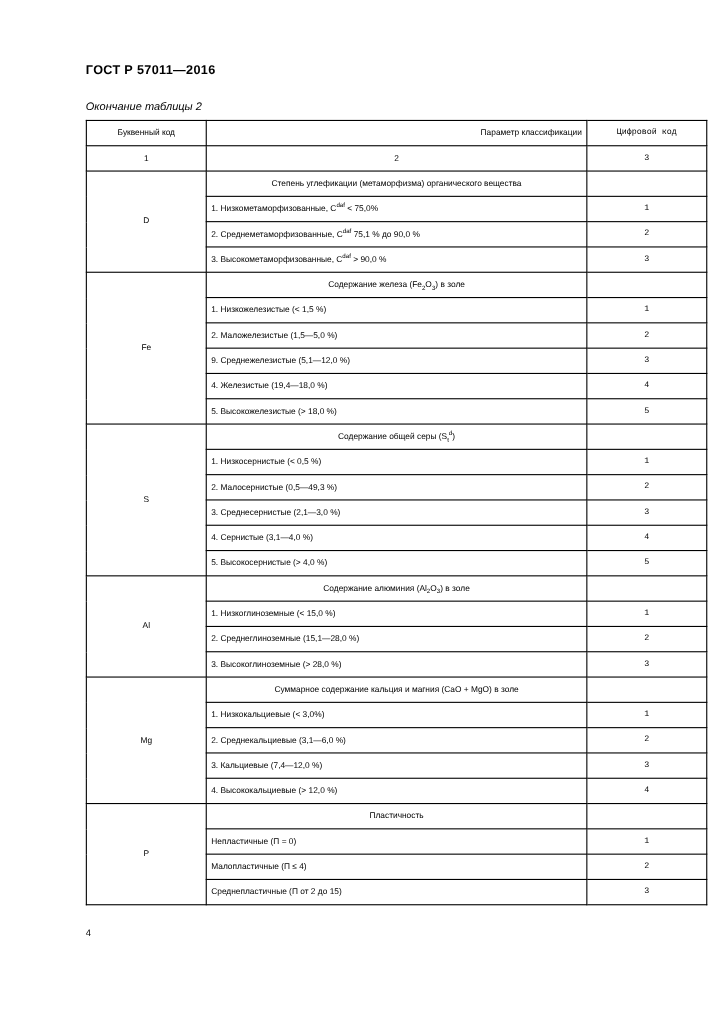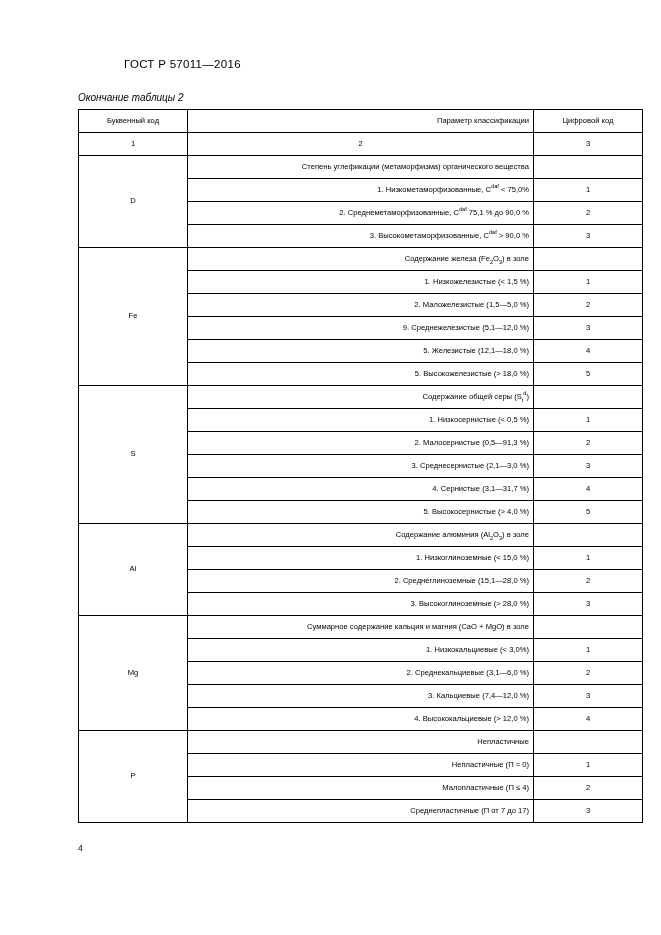--- a/index.html
+++ b/index.html
@@ -19,23 +19,22 @@
     position: absolute;
     left: 0; top: 0;
     width: 661px;
     height: 935px;
   }
   .doc-header {
     position: absolute;
     left: 78px;
     top: 58px;
     font-size: 11.5px;
-    font-weight: normal;
+    font-weight: bold;
     letter-spacing: 0.3px;
-    margin-left: 46px;
   }
   .table-caption {
     position: absolute;
     left: 78px;
     top: 92px;
     font-size: 10px;
     font-style: italic;
   }
   table.gost {
     position: absolute;
@@ -47,22 +46,22 @@
   }
   table.gost td {
     border: 0.8px solid #000000;
     font-size: 7.6px;
     padding: 0 4px;
     height: 22px;
     vertical-align: middle;
     line-height: 1.15;
   }
   td.c-letter { width: 100px; text-align: center; }
-  td.c-param  { width: 337px; text-align: right; }
-  td.c-code   { width: 100px; text-align: center; }
+  td.c-param  { width: 337px; }
+  td.c-code   { width: 100px; text-align: center; font-family: Liberation Mono, monospace; }
 
   .hdr td { text-align: center; font-size: 7.6px; height: 20px; }
   .numrow td { text-align: center; height: 17px; }
   .grouphead { text-align: center; }
   .param-left { text-align: left; padding-left: 8px; }
   sup { font-size: 5.6px; vertical-align: super; line-height: 0; }
   sub { font-size: 5.6px; vertical-align: sub; line-height: 0; }
   .page-number {
     position: absolute;
     left: 78px;
@@ -119,46 +118,46 @@
         </tr>
         <tr>
           <td class="c-param param-left">2. Маложелезистые (1,5—5,0 %)</td>
           <td class="c-code">2</td>
         </tr>
         <tr>
           <td class="c-param param-left">9. Среднежелезистые (5,1—12,0 %)</td>
           <td class="c-code">3</td>
         </tr>
         <tr>
-          <td class="c-param param-left">5. Железистые (12,1—18,0 %)</td>
+          <td class="c-param param-left">4. Железистые (19,4—18,0 %)</td>
           <td class="c-code">4</td>
         </tr>
         <tr>
           <td class="c-param param-left">5. Высокожелезистые (&gt; 18,0 %)</td>
           <td class="c-code">5</td>
         </tr>
         <tr>
           <td class="c-letter" rowspan="6">S</td>
           <td class="c-param grouphead">Содержание общей серы (S<sub>t</sub><sup>d</sup>)</td>
           <td class="c-code"></td>
         </tr>
         <tr>
           <td class="c-param param-left">1. Низкосернистые (&lt; 0,5 %)</td>
           <td class="c-code">1</td>
         </tr>
         <tr>
-          <td class="c-param param-left">2. Малосернистые (0,5—91,3 %)</td>
+          <td class="c-param param-left">2. Малосернистые (0,5—49,3 %)</td>
           <td class="c-code">2</td>
         </tr>
         <tr>
           <td class="c-param param-left">3. Среднесернистые (2,1—3,0 %)</td>
           <td class="c-code">3</td>
         </tr>
         <tr>
-          <td class="c-param param-left">4. Сернистые (3,1—31,7 %)</td>
+          <td class="c-param param-left">4. Сернистые (3,1—4,0 %)</td>
           <td class="c-code">4</td>
         </tr>
         <tr>
           <td class="c-param param-left">5. Высокосернистые (&gt; 4,0 %)</td>
           <td class="c-code">5</td>
         </tr>
         <tr>
           <td class="c-letter" rowspan="4">Al</td>
           <td class="c-param grouphead">Содержание алюминия (Al<sub>2</sub>O<sub>3</sub>) в золе</td>
           <td class="c-code"></td>
@@ -191,32 +190,32 @@
         <tr>
           <td class="c-param param-left">3. Кальциевые (7,4—12,0 %)</td>
           <td class="c-code">3</td>
         </tr>
         <tr>
           <td class="c-param param-left">4. Высококальциевые (&gt; 12,0 %)</td>
           <td class="c-code">4</td>
         </tr>
         <tr>
           <td class="c-letter" rowspan="4">P</td>
-          <td class="c-param grouphead">Непластичные</td>
+          <td class="c-param grouphead">Пластичность</td>
           <td class="c-code"></td>
         </tr>
         <tr>
           <td class="c-param param-left">Непластичные (П = 0)</td>
           <td class="c-code">1</td>
         </tr>
         <tr>
           <td class="c-param param-left">Малопластичные (П ≤ 4)</td>
           <td class="c-code">2</td>
         </tr>
         <tr>
-          <td class="c-param param-left">Среднепластичные (П от 7 до 17)</td>
+          <td class="c-param param-left">Среднепластичные (П от 2 до 15)</td>
           <td class="c-code">3</td>
         </tr>
       </tbody>
   </table>
 
   <div class="page-number">4</div>
 </div>
 
 </body></html>

